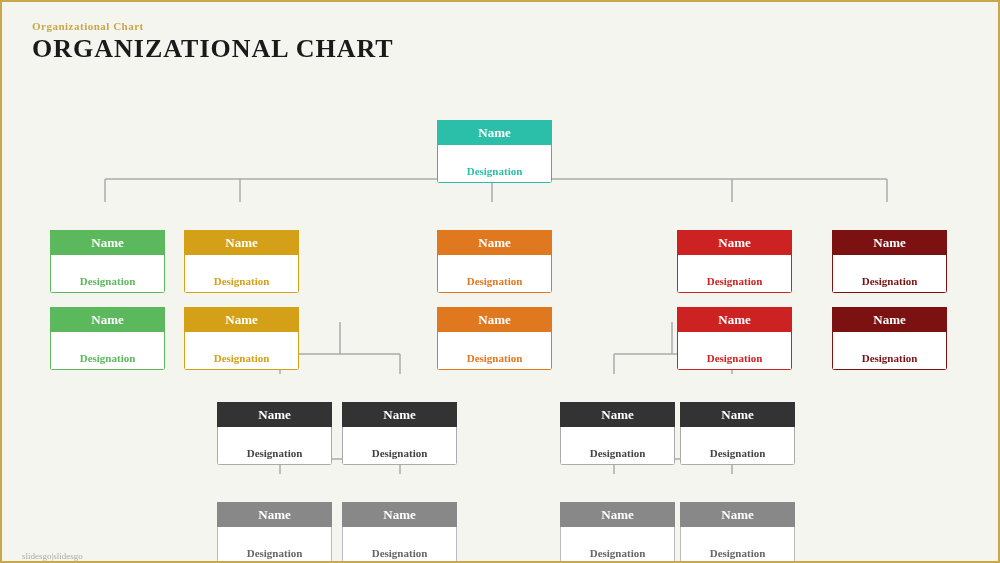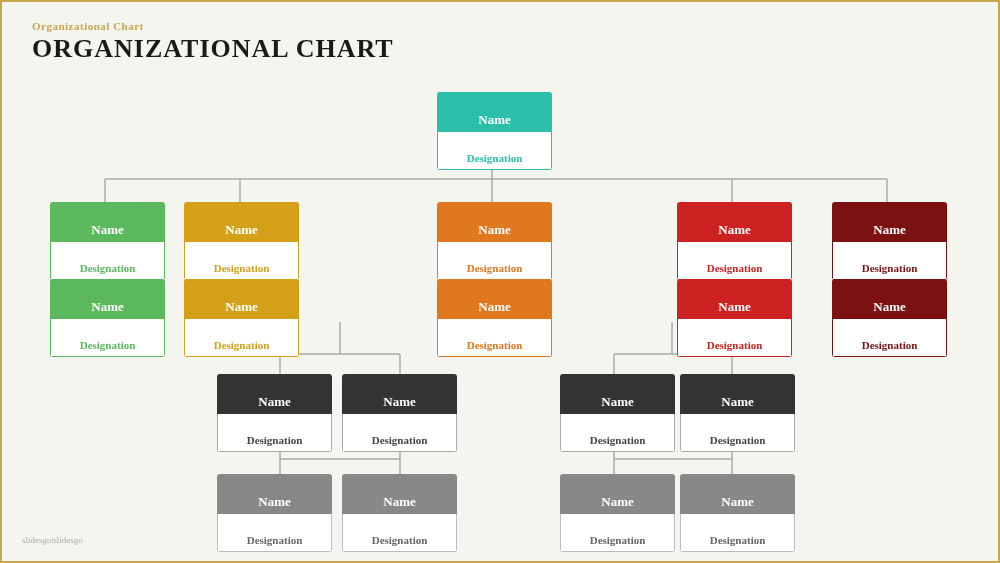--- a/index.html
+++ b/index.html
@@ -56,24 +56,25 @@
     
     .card {
       position: absolute;
       width: 110px;
       border-radius: 3px;
       overflow: hidden;
       text-align: center;
     }
 
     .card-header {
-      padding: 20px 6px 4px;
+      padding: 5px 6px 4px;
       font-weight: 700;
       font-size: 13px;
       color: #fff;
+      margin-top: 28px;
     }
 
     .card-body {
       padding: 20px 6px 5px;
       font-size: 11px;
       font-weight: 600;
       background: #fff;
       border: 1px solid #ddd;
       border-top: none;
     }
@@ -105,21 +106,21 @@
     
     .card-dark .card-header { background: #333333; }
     .card-dark .card-body { color: #444; border-color: #aaa; }
 
     
     .card-gray .card-header { background: #888888; }
     .card-gray .card-body { color: #666; border-color: #bbb; }
 
     .watermark {
       position: absolute;
-      bottom: 16px;
+      bottom: 0;
       left: 20px;
       font-size: 9px;
       color: #aaa;
     }
   </style>
 </head>
 <body>
 
 <div class="page">
   <div class="subtitle">Organizational  Chart</div>

